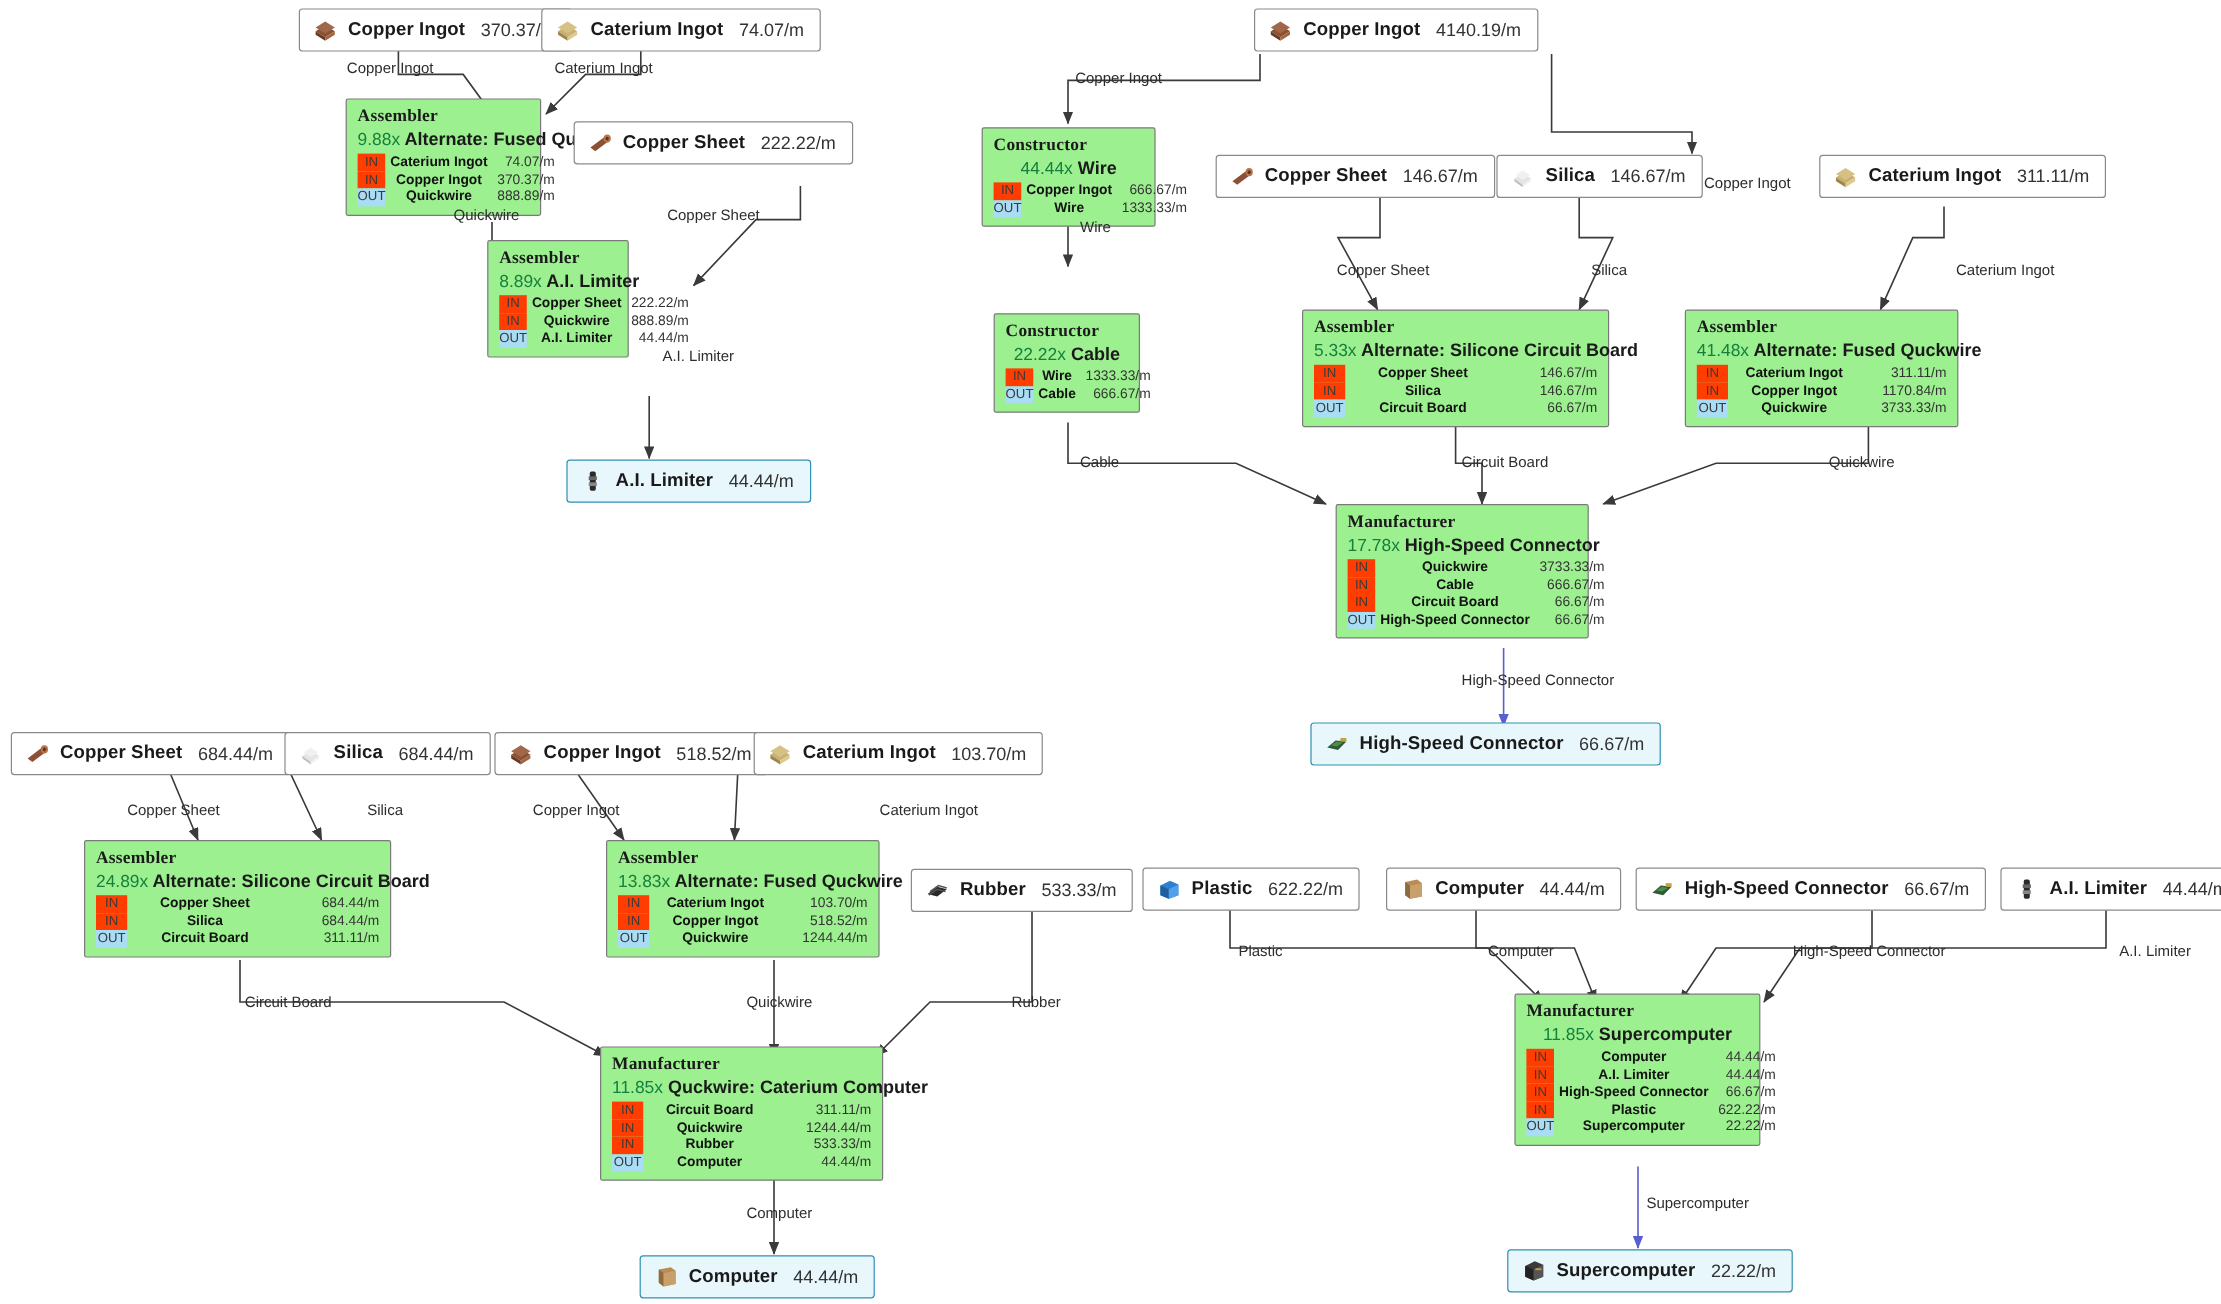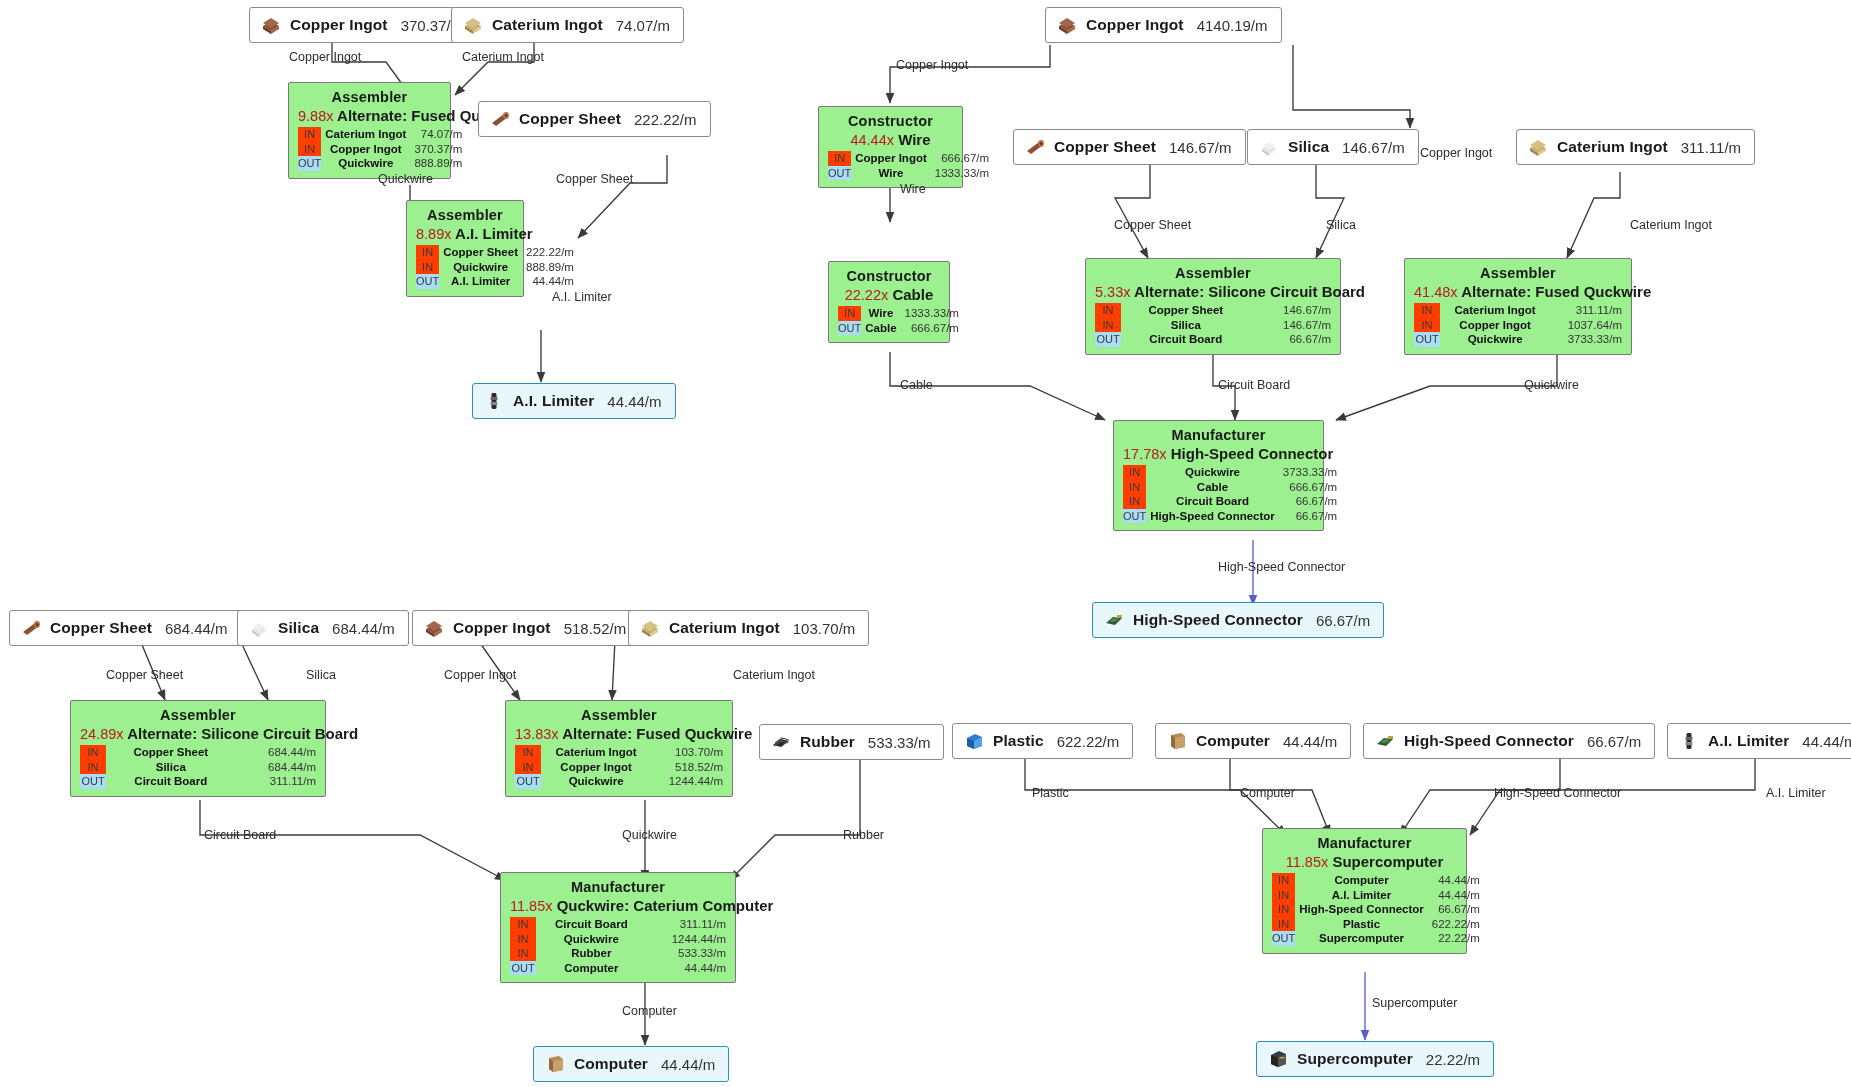--- a/index.html
+++ b/index.html
@@ -16,25 +16,25 @@
         display:flex;align-items:center;gap:8px;
         padding:7px 13px 7px 10px;white-space:nowrap;
         box-shadow:0 0 0 0 rgba(0,0,0,0);}
   .item .nm{font-size:15.5px;font-weight:bold;letter-spacing:.1px;}
   .item .rt{font-size:15px;font-weight:normal;color:#333;margin-left:5px;}
   .item.final{background:#e8f7fc;border-color:#2e8fb5;}
 
   
   .recipe{background:#9cf08f;border:1.6px solid #7a7a7a;border-radius:2px;
           padding:6px 9px 7px 9px;white-space:nowrap;}
-  .recipe .mach{text-align:center;font-size:14.5px;font-weight:bold;
-                letter-spacing:.2px;padding-bottom:2px;}
+  .recipe .mach{font-size:14.5px;font-weight:bold;
+                letter-spacing:.2px;padding-bottom:2px;font-family:Liberation Serif, serif;}
   .recipe .rec{text-align:center;font-size:15px;font-weight:bold;
                padding-bottom:3px;}
-  .recipe .rec .mult{font-weight:normal;font-size:14.5px;color:#b91c1c;}
+  .recipe .rec .mult{font-weight:normal;font-size:14.5px;color:#15803d;}
   .recipe table{border-collapse:collapse;width:100%;}
   .recipe td{font-size:11.5px;font-weight:bold;padding:0;line-height:14.5px;
              white-space:nowrap;}
   td.tag{width:26px;text-align:center;font-size:11px;font-weight:normal;
          color:#3a3a3a;}
   td.tag.in{background:#ff3d00;}
   td.tag.out{background:#a9dcf5;}
   td.iname{text-align:center;padding:0 5px 0 4px;color:#111;}
   td.irate{text-align:right;font-weight:normal;color:#333;padding-left:3px;}
 
@@ -315,21 +315,21 @@
   <table>
     <tbody>
           <tr>
             <td class="tag in">IN</td>
             <td class="iname">Caterium Ingot</td>
             <td class="irate">311.11/m</td>
           </tr>
     <tr>
             <td class="tag in">IN</td>
             <td class="iname">Copper Ingot</td>
-            <td class="irate">1037.64/m</td>
+            <td class="irate">1170.84/m</td>
           </tr>
     <tr>
             <td class="tag out">OUT</td>
             <td class="iname">Quickwire</td>
             <td class="irate">3733.33/m</td>
           </tr>
   </tbody>
       </table>
 </div>
 

